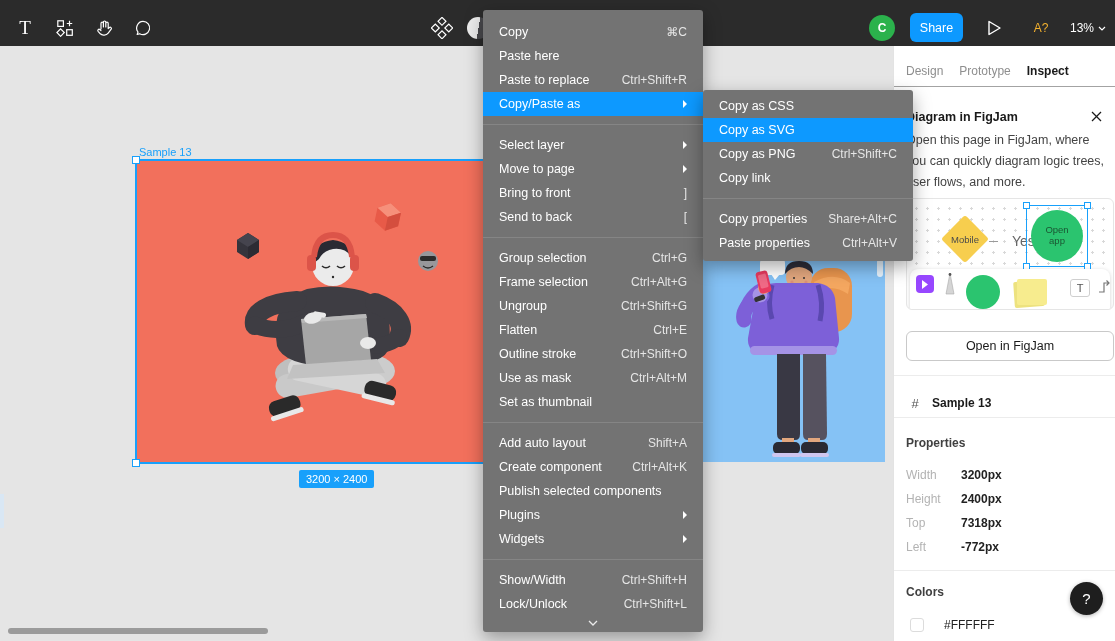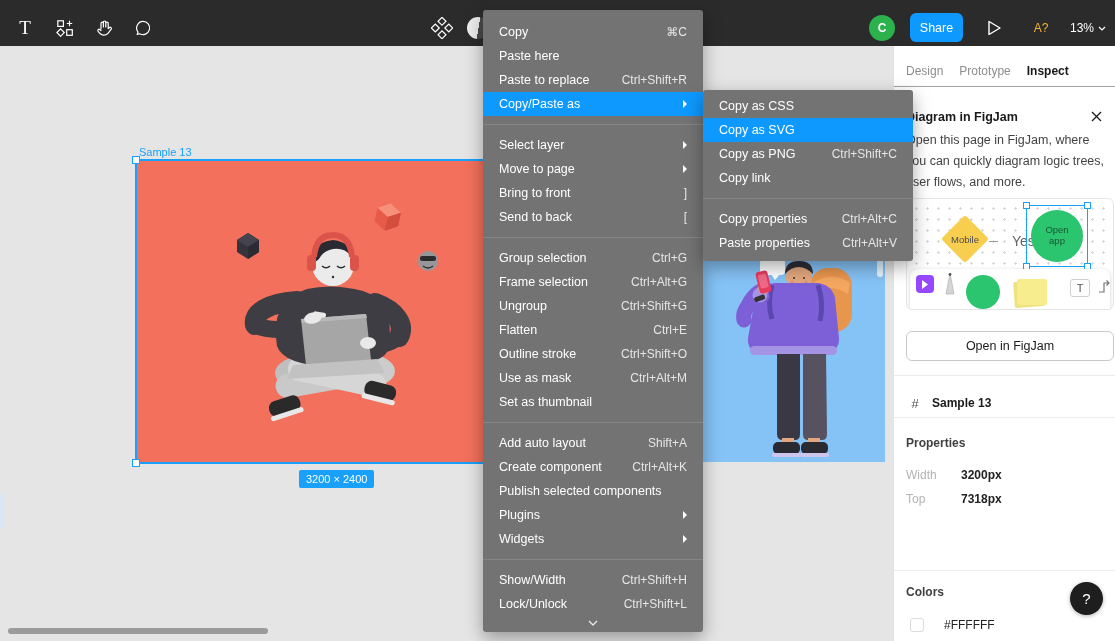--- a/index.html
+++ b/index.html
@@ -330,21 +330,21 @@
       <div class="mi">
         <span class="lab">Copy as PNG</span>
         <span class="sc">Ctrl+Shift+C</span>
       </div>
       <div class="mi">
         <span class="lab">Copy link</span>
       </div>
       <div class="msep"></div>
       <div class="mi">
         <span class="lab">Copy properties</span>
-        <span class="sc">Ctrl+Alt+C</span>
+        <span class="sc">Share+Alt+C</span>
       </div>
       <div class="mi">
         <span class="lab">Paste properties</span>
         <span class="sc">Ctrl+Alt+V</span>
       </div>
     </div>
 </div>
 
 <div class="panel">
   <div class="tabs">
@@ -411,22 +411,30 @@
   </div>
   <div class="pdivider" style="top:371px"></div>
 
   <div class="sec-heading" style="top:390px">Properties</div>
   <div class="prows">
       <div class="prow">
         <span class="plab">Width</span>
         <span class="pval">3200px</span>
       </div>
       <div class="prow">
+        <span class="plab">Height</span>
+        <span class="pval">2400px</span>
+      </div>
+      <div class="prow">
         <span class="plab">Top</span>
         <span class="pval">7318px</span>
+      </div>
+      <div class="prow">
+        <span class="plab">Left</span>
+        <span class="pval">-772px</span>
       </div>
     </div>
 
   <div class="pdivider" style="top:524px"></div>
   <div class="sec-heading" style="top:539px">Colors</div>
   <div class="crows">
       <div class="crow">
         <span class="swatch" style="background: rgb(255, 255, 255);"></span>
         <span class="chex">#FFFFFF</span>
       </div>

